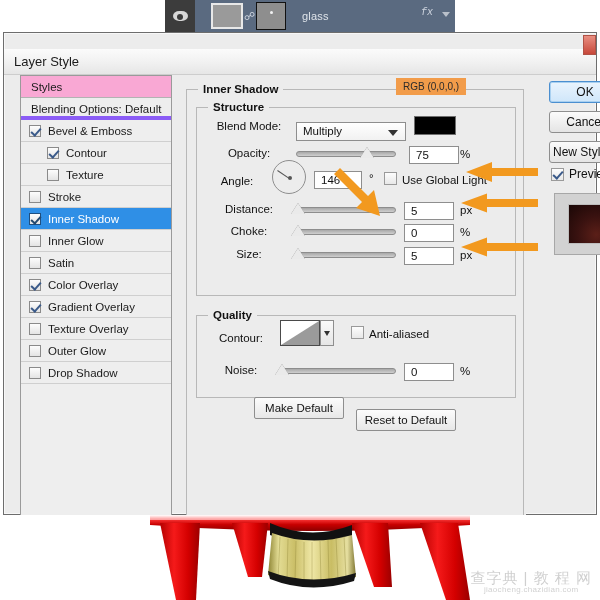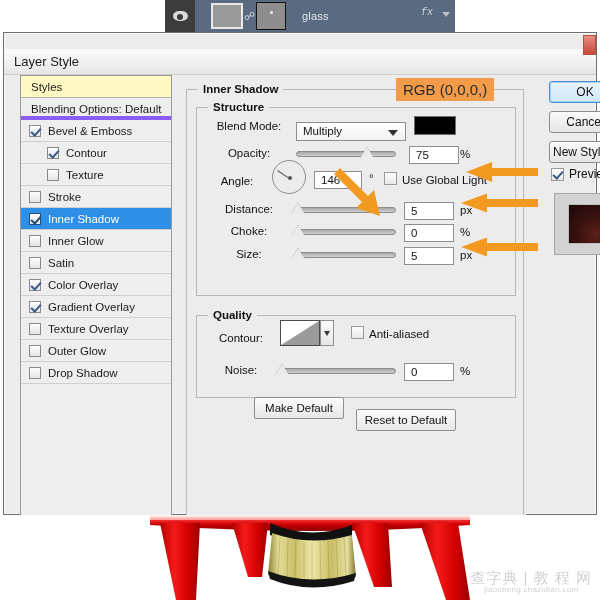--- a/index.html
+++ b/index.html
@@ -174,21 +174,21 @@
     border: 1px solid #9a9a9a;
     box-sizing: border-box;
   }
   .styles-header {
     height: 22px;
     line-height: 22px;
     padding-left: 10px;
     font-size: 11.5px;
     color: #1b1b1b;
     border-bottom: 1px solid #b3b3b3;
-    background: #fef9c3;
+    background: #f9a8d4;
     box-sizing: border-box;
   }
   .blend-row {
     height: 22px;
     line-height: 22px;
     padding-left: 10px;
     font-size: 11.5px;
     color: #1b1b1b;
     border-bottom: 4px solid #8b5cf6;
     background: #eeeeee;
@@ -471,21 +471,21 @@
     background: radial-gradient(circle at 72% 78%, #5b1f18 0%, #3a1210 45%, #1a0706 100%);
     border: 1px solid #bdbdbd;
     box-sizing: border-box;
   }
 
   
   .rgb-badge {
     position: absolute;
     background: #f29c4a;
     color: #2b2b2b;
-    font-size: 15px;
+    font-size: 10px;
     padding: 3px 7px;
     white-space: nowrap;
   }
   .ann-arrow { position: absolute; }
 
   
   .artwork {
     position: absolute;
     left: 0;
     top: 515px;

